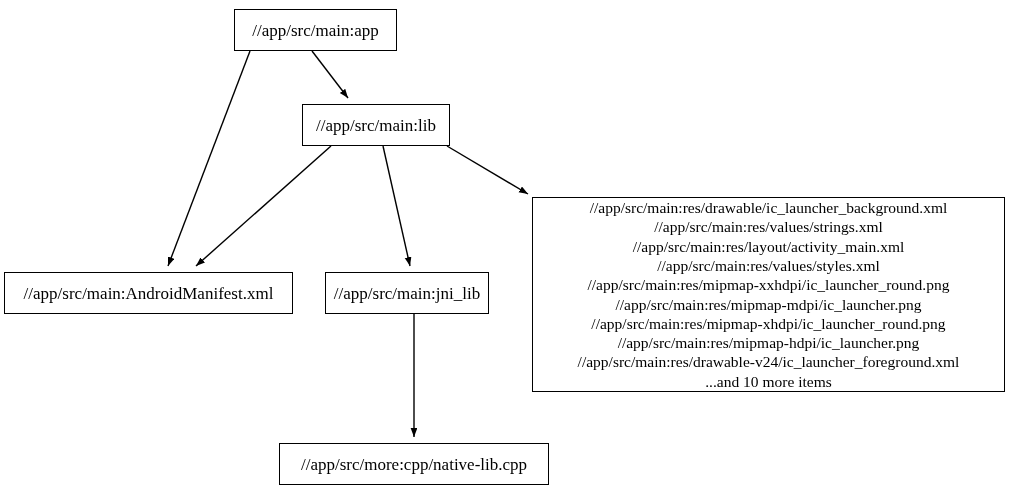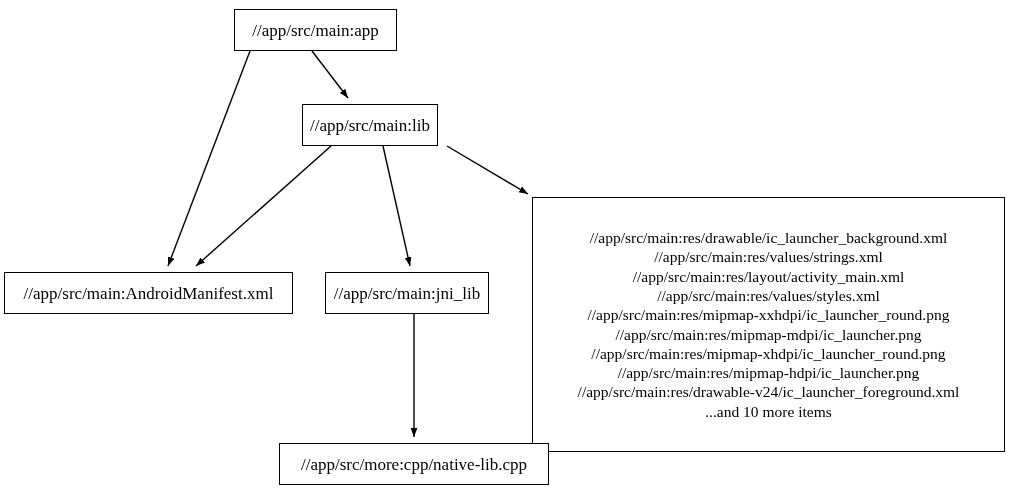--- a/index.html
+++ b/index.html
@@ -61,33 +61,33 @@
         <line x1="383" y1="146" x2="410" y2="266" stroke="#000000" stroke-width="1.4" marker-end="url(#arrow)"></line>
         <line x1="447" y1="146" x2="528" y2="194" stroke="#000000" stroke-width="1.4" marker-end="url(#arrow)"></line>
         <line x1="414" y1="314" x2="414" y2="437" stroke="#000000" stroke-width="1.4" marker-end="url(#arrow)"></line>
       </g>
   </svg>
 
   <div class="node" style="left: 202px; top: 9px; width: 163px; height: 42px; border-color: rgb(0, 0, 0); background: rgb(255, 255, 255); color: rgb(0, 0, 0); margin-left: 32px;">
     <span>//app/src/main:app</span>
   </div>
 
-  <div class="node" style="left: 302px; top: 104px; width: 136px; height: 42px; border-color: rgb(0, 0, 0); background: rgb(255, 255, 255); color: rgb(0, 0, 0); text-align: center;">
+  <div class="node" style="left: 302px; top: 104px; width: 148px; height: 42px; border-color: rgb(0, 0, 0); background: rgb(255, 255, 255); color: rgb(0, 0, 0); text-align: center;">
     <span>//app/src/main:lib</span>
   </div>
 
   <div class="node" style="left: 4px; top: 272px; width: 289px; height: 42px; border-color: rgb(0, 0, 0); background: rgb(255, 255, 255); color: rgb(0, 0, 0);">
     <span>//app/src/main:AndroidManifest.xml</span>
   </div>
 
   <div class="node" style="left: 325px; top: 272px; width: 164px; height: 42px; border-color: rgb(0, 0, 0); background: rgb(255, 255, 255); color: rgb(0, 0, 0);">
     <span>//app/src/main:jni_lib</span>
   </div>
 
-  <div class="node node-multiline" style="left: 532px; top: 197px; width: 473px; height: 255px; border-color: rgb(0, 0, 0); background: rgb(255, 255, 255); color: rgb(0, 0, 0);">
+  <div class="node node-multiline" style="left: 532px; top: 197px; width: 473px; height: 195px; border-color: rgb(0, 0, 0); background: rgb(255, 255, 255); color: rgb(0, 0, 0);">
     <span>//app/src/main:res/drawable/ic_launcher_background.xml
 //app/src/main:res/values/strings.xml
 //app/src/main:res/layout/activity_main.xml
 //app/src/main:res/values/styles.xml
 //app/src/main:res/mipmap-xxhdpi/ic_launcher_round.png
 //app/src/main:res/mipmap-mdpi/ic_launcher.png
 //app/src/main:res/mipmap-xhdpi/ic_launcher_round.png
 //app/src/main:res/mipmap-hdpi/ic_launcher.png
 //app/src/main:res/drawable-v24/ic_launcher_foreground.xml
 ...and 10 more items</span>

